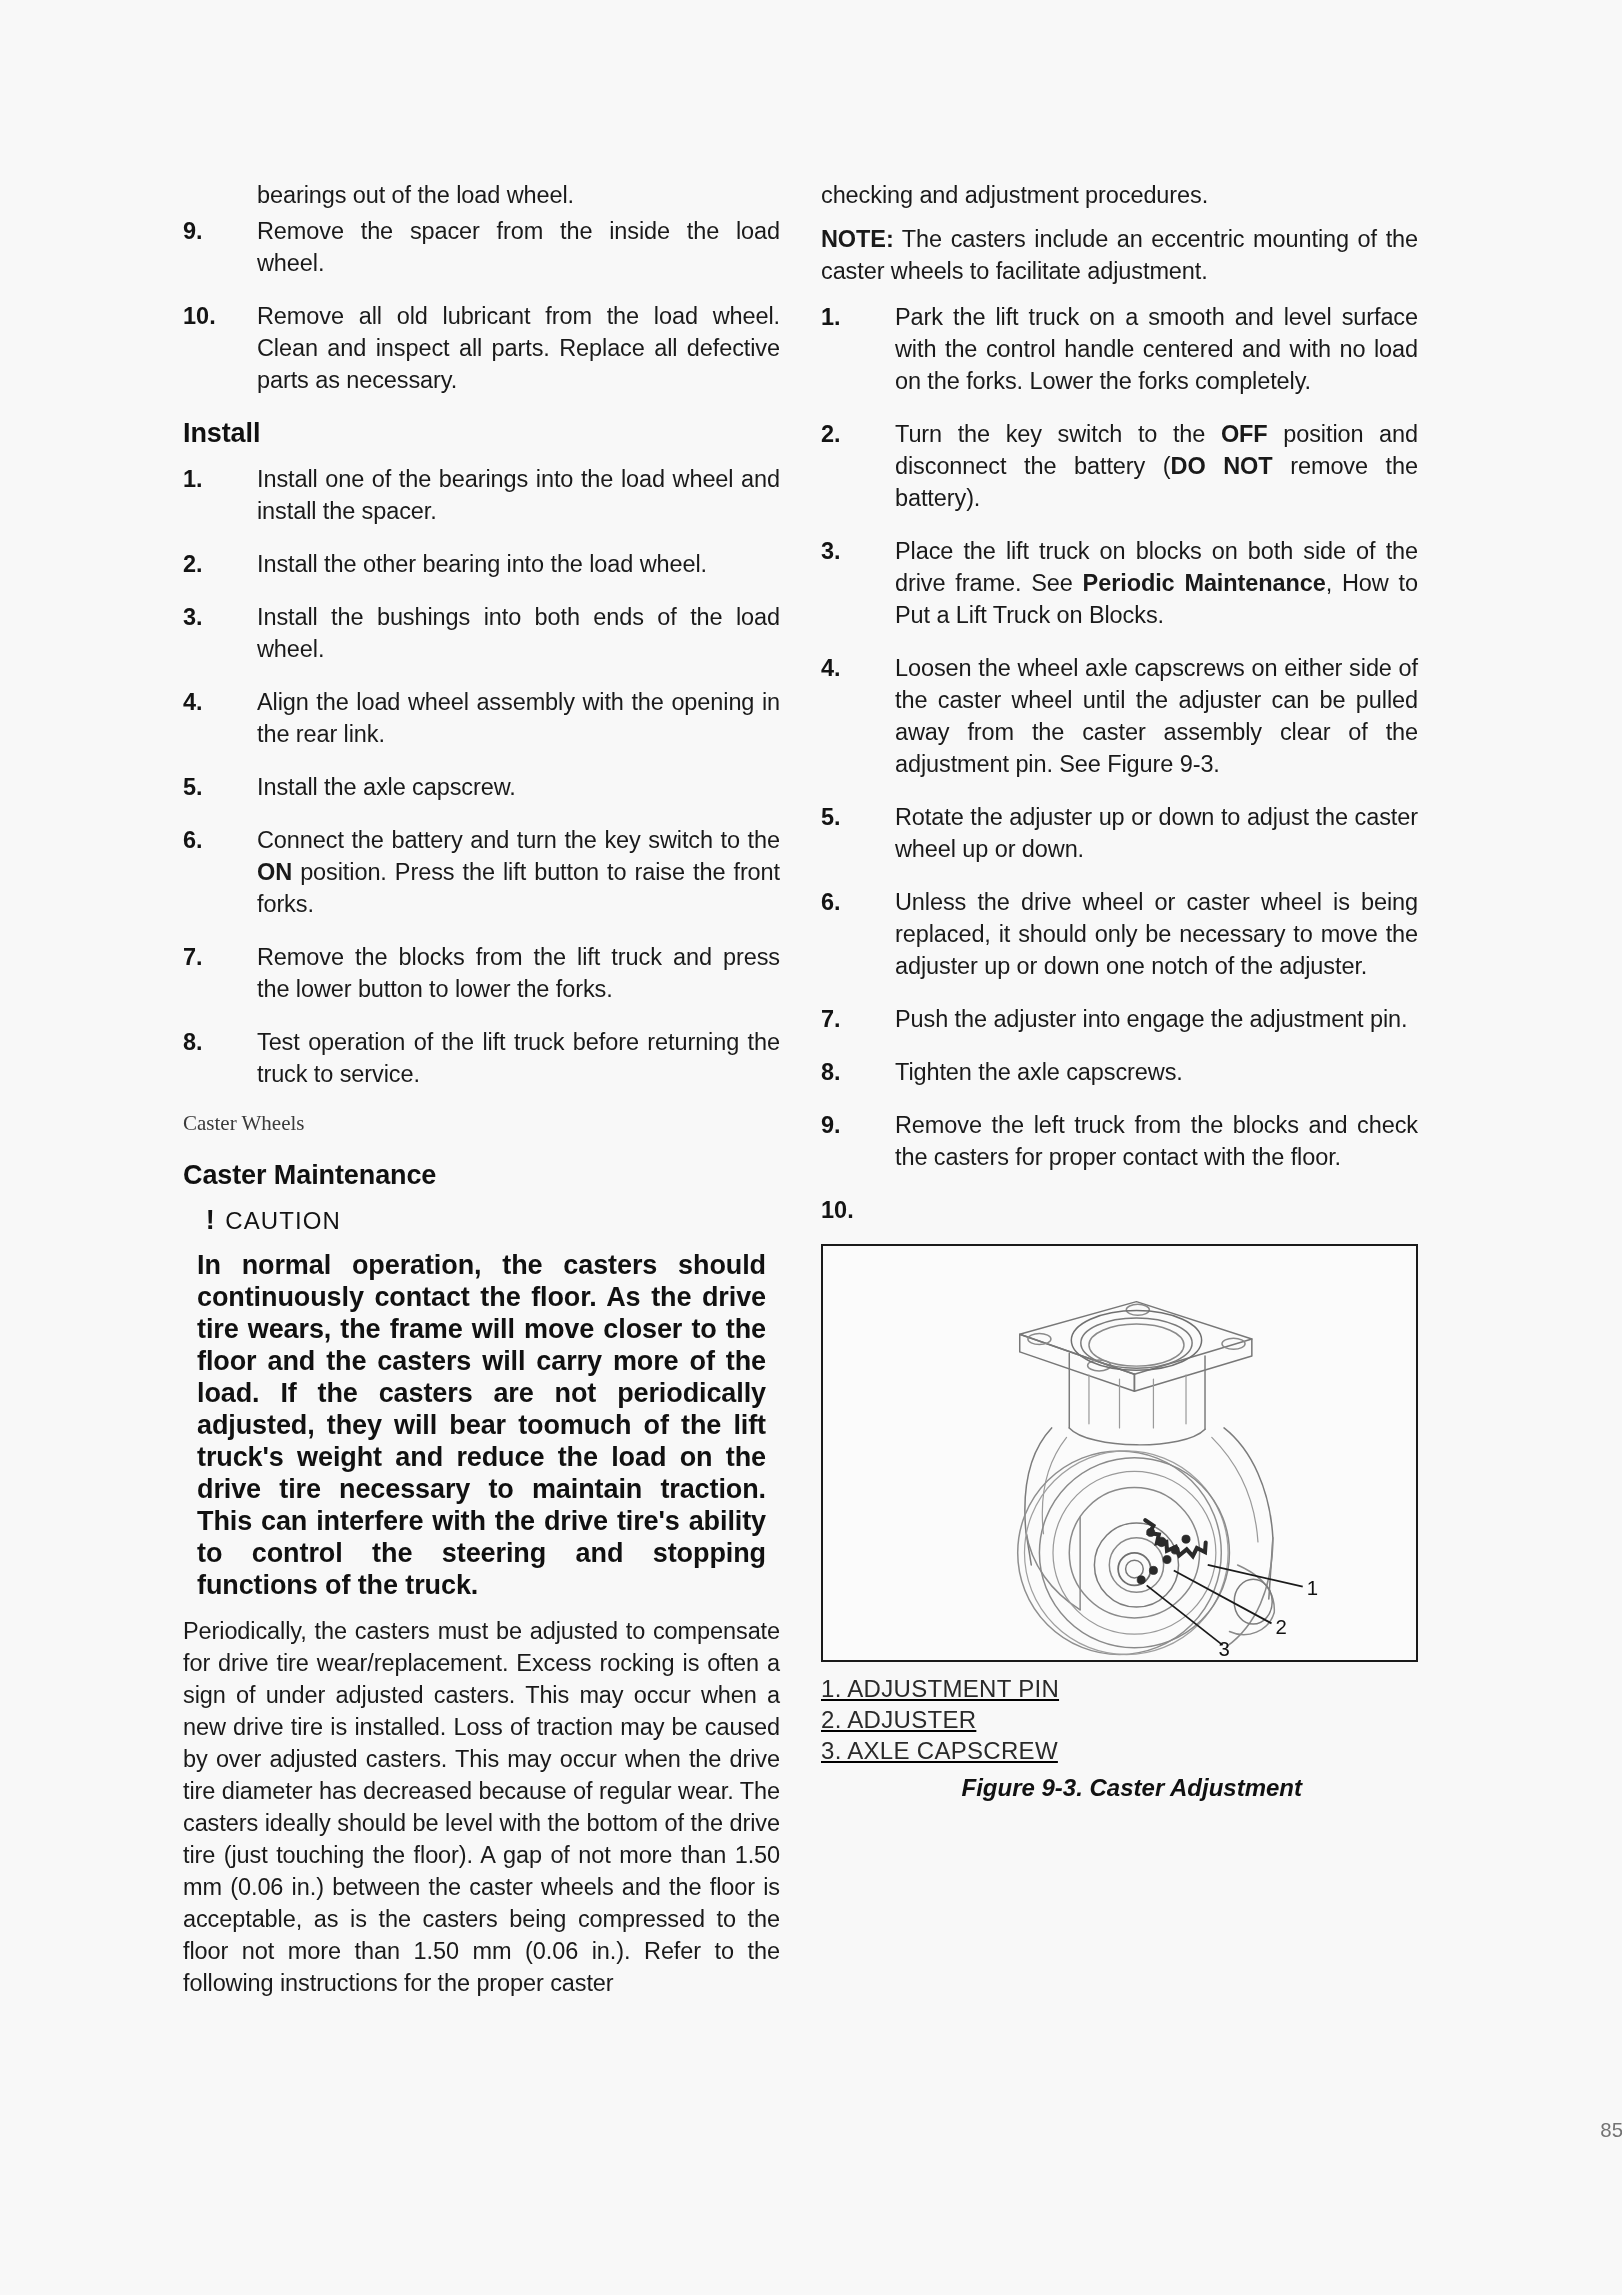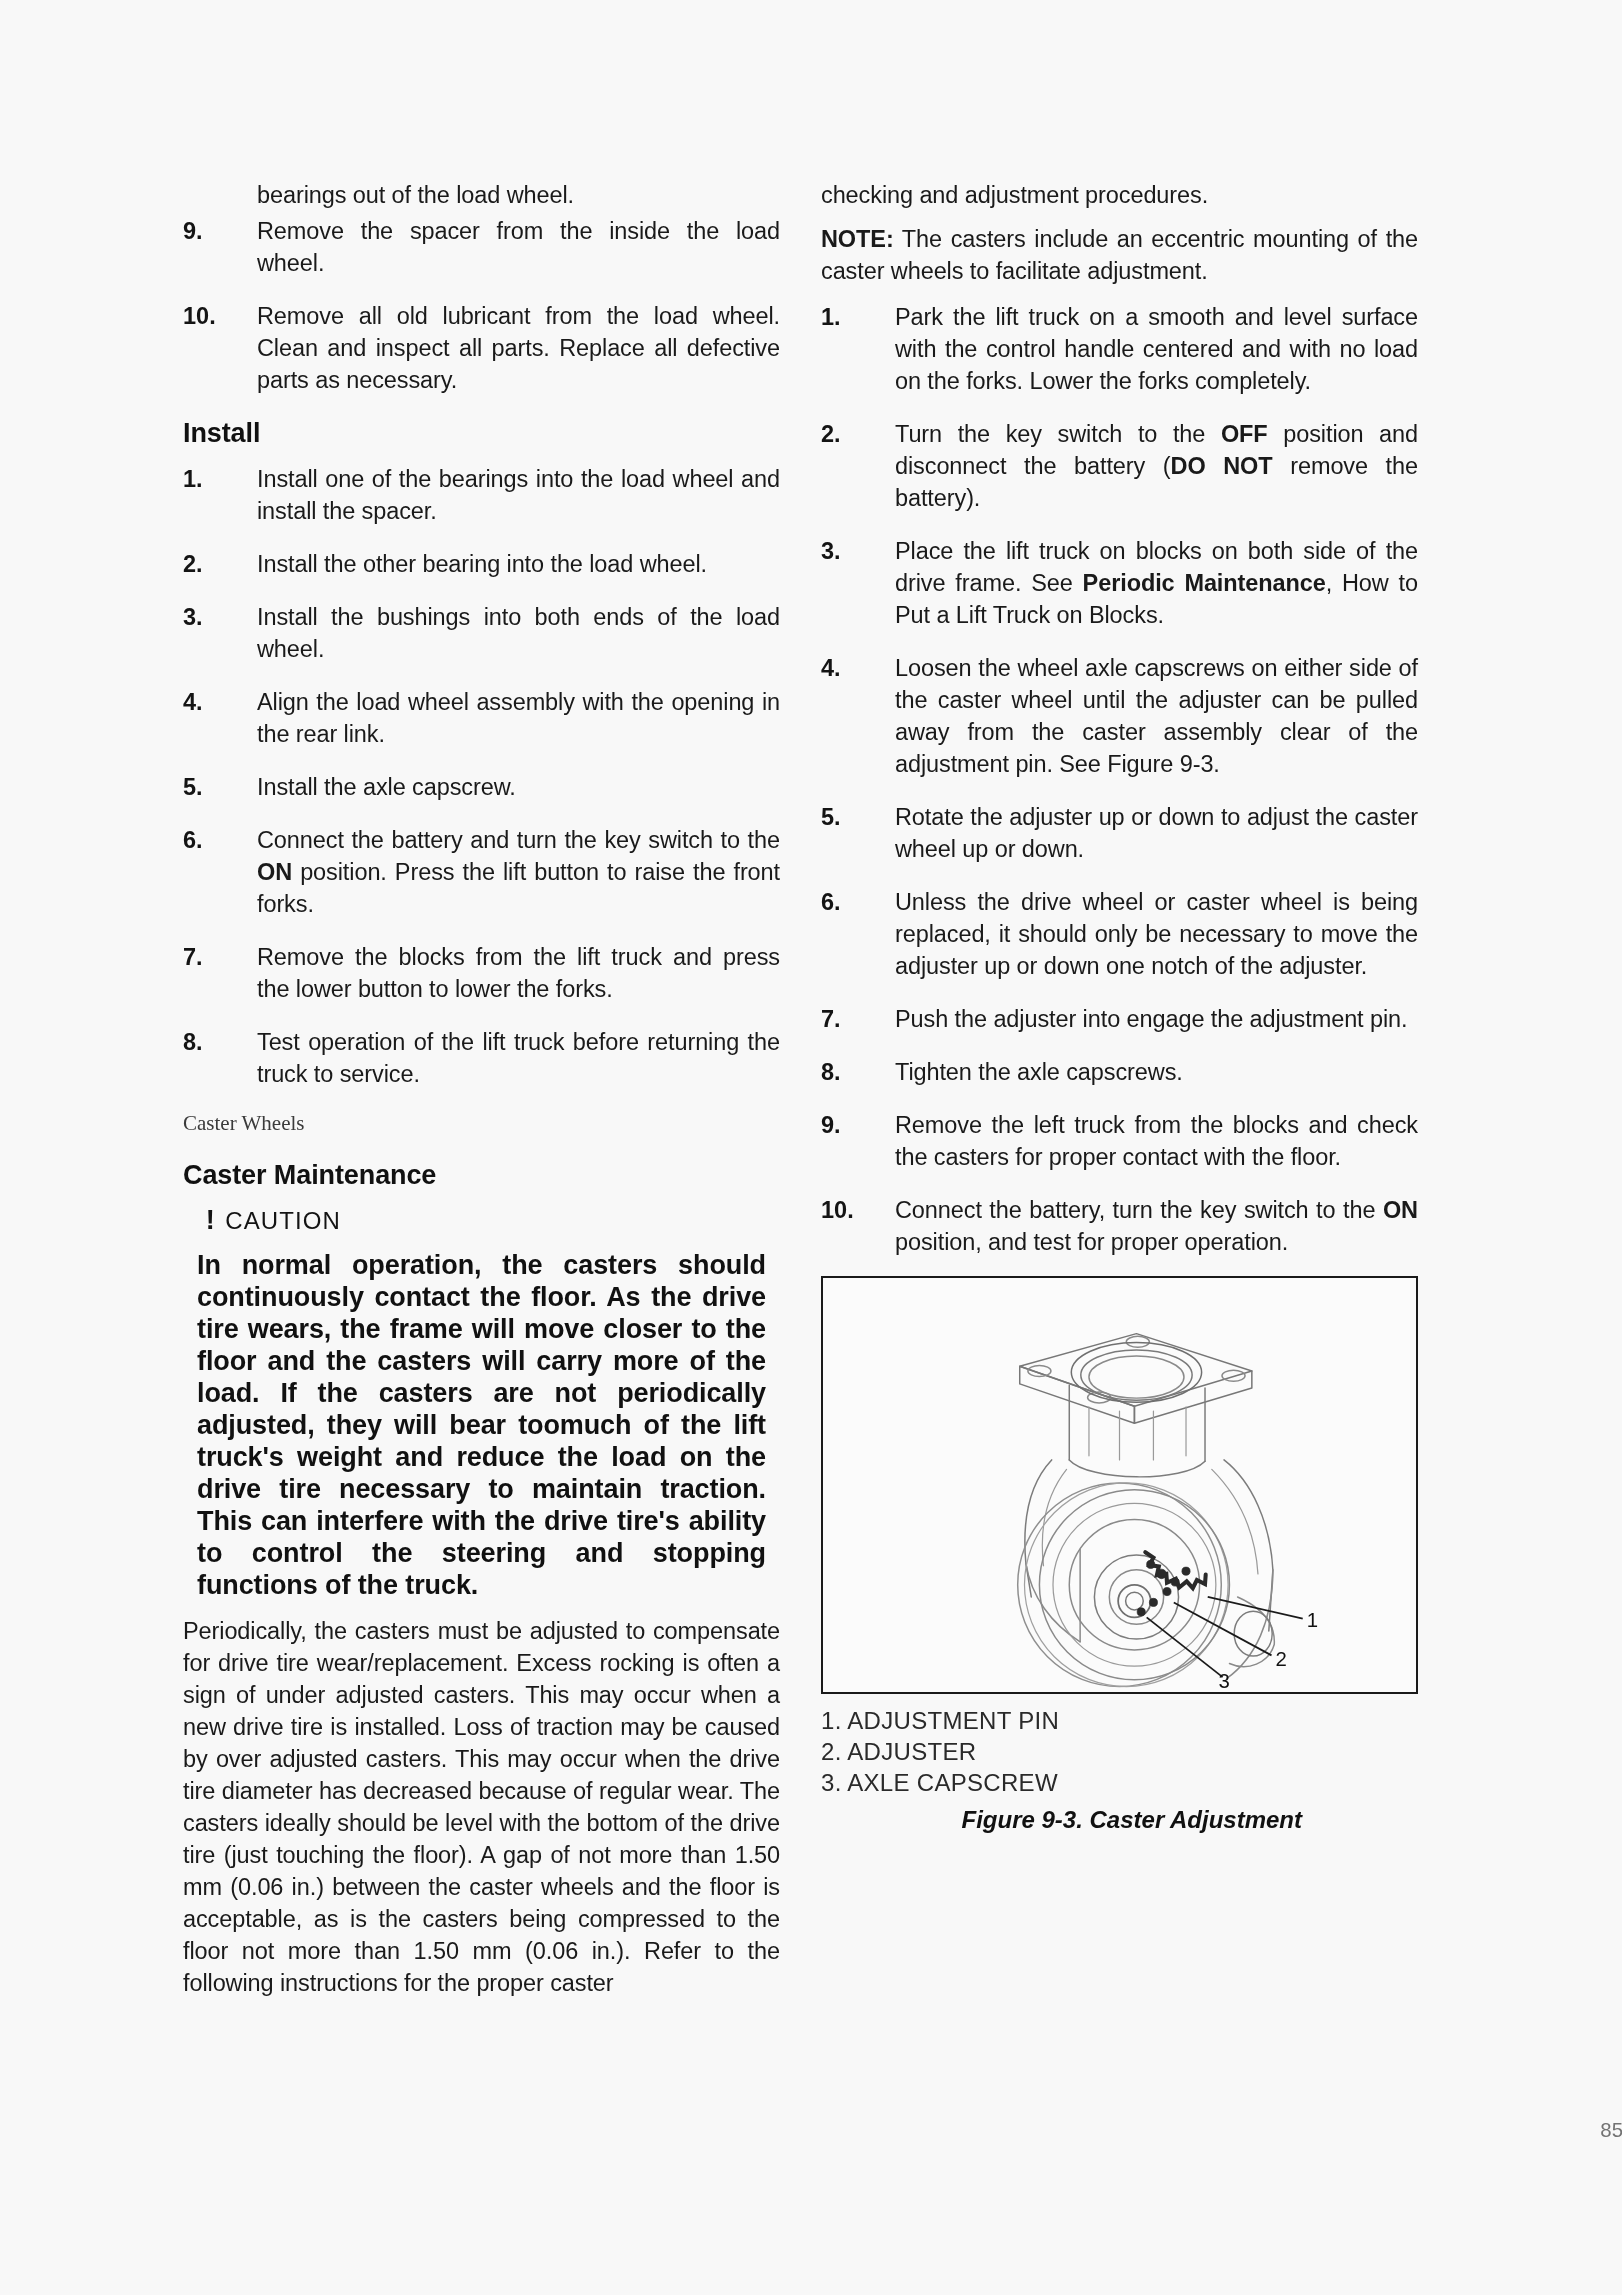--- a/index.html
+++ b/index.html
@@ -142,20 +142,21 @@
   .figure-box svg {
     position: absolute;
     left: 0; top: 0;
     width: 100%;
     height: 100%;
   }
   .legend {
     margin: 11px 0 0 0;
     padding: 0;
     list-style: none;
+    text-decoration: underline;
   }
   .legend li {
     font-size: 24px;
     line-height: 31px;
     color: #2a2a2a;
     letter-spacing: 0.3px;
   }
   .fig-caption {
     margin: 6.8px 0 0 0;
     font-size: 24px;
@@ -300,21 +301,20 @@
           <span class="txt">Tighten the axle capscrews.</span>
         </li>
 
         <li class="ol-item">
           <span class="num">9.</span>
           <span class="txt">Remove the left truck from the blocks and check the casters for proper contact with the floor.</span>
         </li>
 
         <li class="ol-item">
           <span class="num">10.</span>
-          <span class="txt"><span>Connect the battery, turn the key switch to the </span><b>ON</b><span> position, and test for proper operation.</span></span>
         </li>
 
       </ul>
 
       <div class="figure-box">
         <svg viewBox="0 0 860 610" preserveAspectRatio="xMidYMid meet">
           <g fill="none" stroke="#8c8c8c" stroke-width="2.2" stroke-linejoin="round" stroke-linecap="round">
 
             <path d="M283 130 L455 82 L625 137 L452 189 Z" stroke="#777"></path>
             <path d="M283 130 L283 156 L452 214 L452 189 Z" stroke="#777"></path>

